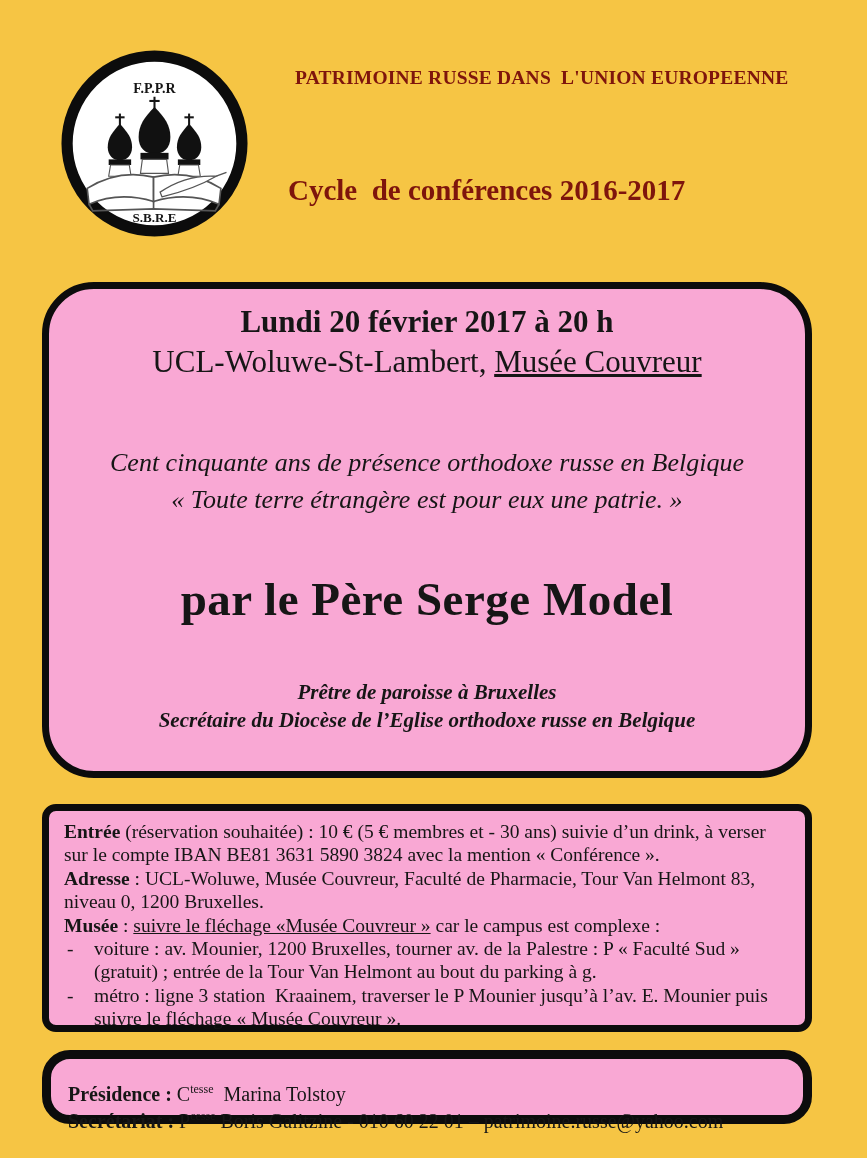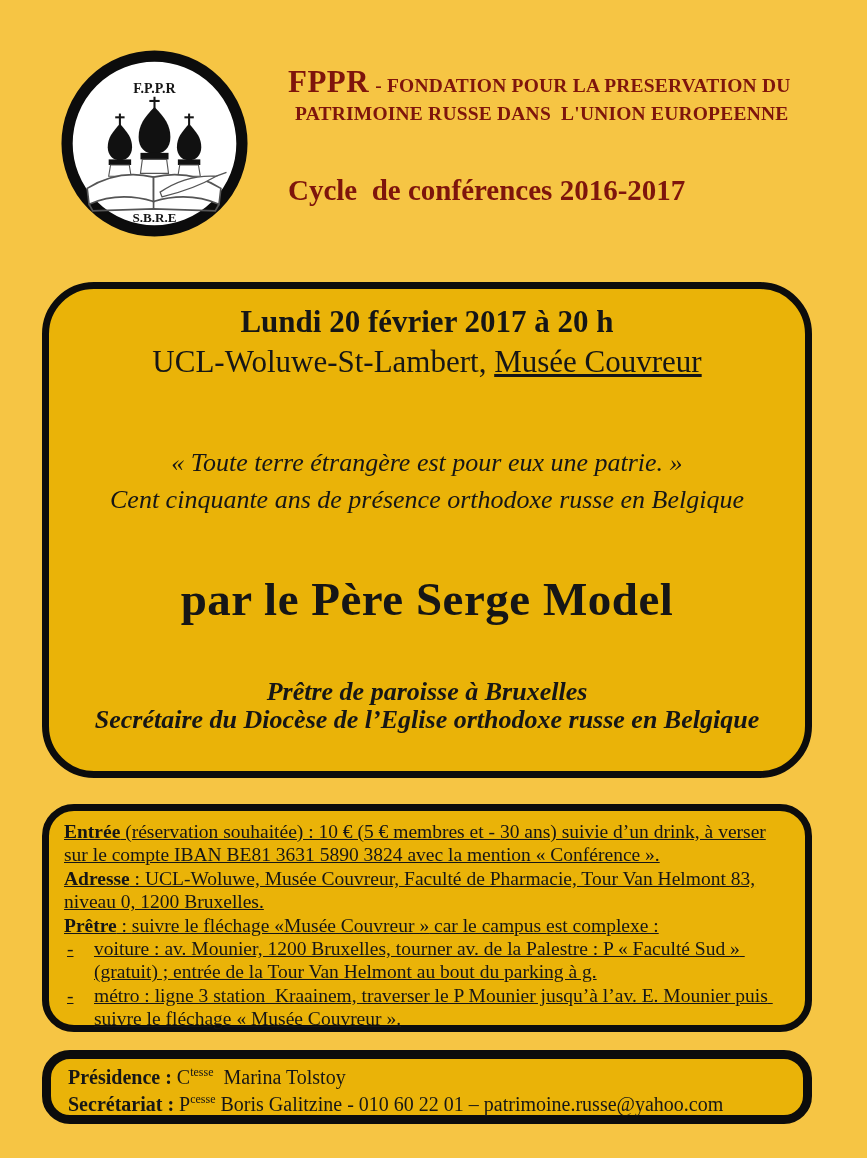--- a/index.html
+++ b/index.html
@@ -12,39 +12,39 @@
   
   .logo{position:absolute;left:61px;top:50px;width:187px;height:187px;}
   
   .org-header{position:absolute;left:288px;top:64px;width:545px;color:#7E150C;font-weight:bold;}
   .org-line1{white-space:nowrap;}
   .org-abbr{font-size:31px;letter-spacing:.5px;}
   .org-rest{font-size:19.5px;letter-spacing:.2px;margin-left:6px;}
   .org-line2{font-size:19.5px;letter-spacing:.2px;margin-top:3px;padding-left:7px;white-space:pre-wrap;}
   .cycle{position:absolute;left:288px;top:174px;font-size:29px;font-weight:bold;color:#7E150C;white-space:pre-wrap;}
   
-  .box{background:#eab308;box-sizing:border-box;position:absolute;left:42px;width:770px;}
+  .box{background:#f9a8d4;box-sizing:border-box;position:absolute;left:42px;width:770px;}
   .box1{top:282px;height:496px;border:7px solid #0C0C0C;border-radius:52px;text-align:center;}
   .date-line{margin-top:13px;font-size:31px;font-weight:bold;line-height:40px;}
   .venue-line{font-size:31px;font-weight:normal;line-height:40px;}
   .venue-underline{text-decoration:underline;}
   .quote-block{margin-top:62px;font-style:italic;font-size:26px;line-height:37px;}
   .speaker{margin-top:54px;font-size:47px;font-weight:bold;letter-spacing:.5px;}
-  .roles{margin-top:52px;font-size:26px;font-weight:bold;font-style:italic;line-height:28px;font-family:Liberation Serif, serif;}
+  .roles{margin-top:52px;font-size:21px;font-weight:bold;font-style:italic;line-height:28px;font-family:Liberation Serif, serif;}
   
-  .box2{top:804px;height:228px;border:7px solid #0C0C0C;border-radius:32px;
-        padding:9px 15px 0 15px;font-size:19.5px;line-height:23.4px;text-align:left;text-decoration:underline;}
+  .box2{top:804px;height:228px;border:7px solid #0C0C0C;border-radius:14px;
+        padding:9px 15px 0 15px;font-size:19.5px;line-height:23.4px;text-align:left;}
   .box2 b{font-weight:bold;}
   .u{text-decoration:underline;}
   .bullet{display:flex;white-space:pre-wrap;}
   .bullet .dash{flex:none;width:27px;padding-left:3px;}
   .bullet .btext{flex:1;}
   
   .box3{top:1050px;height:74px;border:9px solid #0C0C0C;border-radius:28px;
-        padding:5px 10px 0 17px;font-size:20px;line-height:27px;text-align:left;}
+        padding:22px 10px 0 17px;font-size:20px;line-height:27px;text-align:left;}
   .box3 b{font-weight:bold;}
   sup.small{font-size:12px;line-height:0;}
   .pre{white-space:pre-wrap;}
 </style>
 </head>
 <body>
 
 <div class="logo">
   <svg viewBox="0 0 200 200" width="187" height="187">
     <circle cx="100" cy="100" r="93.5" fill="#FFFFFF" stroke="#0C0C0C" stroke-width="12"></circle>
@@ -82,48 +82,45 @@
     </g>
     <g fill="#FFFFFF" stroke="#555555" stroke-width="1.4">
       <path d="M106,152 Q134,133 166,135 Q142,149 108,157 Z"></path>
       <line x1="166" y1="135" x2="177" y2="131"></line>
     </g>
     <text x="100" y="184" text-anchor="middle" font-family="Liberation Serif, DejaVu Serif, serif" font-size="14" font-weight="bold" fill="#161616">S.B.R.E</text>
   </svg>
 </div>
 
 <div class="org-header">
-  <div class="org-line1">
-    <span class="org-abbr">FPPR</span><span class="org-rest">- FONDATION POUR LA PRESERVATION DU</span>
-  </div>
   <div class="org-line2">PATRIMOINE RUSSE DANS  L'UNION EUROPEENNE</div>
 </div>
 
 <div class="cycle">Cycle  de conférences 2016-2017</div>
 
 <div class="box box1">
   <div class="date-line">Lundi 20 février 2017 à 20 h</div>
   <div class="venue-line">
     <span>UCL-Woluwe-St-Lambert, </span><span class="venue-underline">Musée Couvreur</span>
   </div>
   <div class="quote-block">
+    <div>Cent cinquante ans de présence orthodoxe russe en Belgique</div>
     <div>« Toute terre étrangère est pour eux une patrie. »</div>
-    <div>Cent cinquante ans de présence orthodoxe russe en Belgique</div>
   </div>
   <div class="speaker">par le Père Serge Model</div>
   <div class="roles">
     <div>Prêtre de paroisse à Bruxelles</div>
     <div>Secrétaire du Diocèse de l’Eglise orthodoxe russe en Belgique</div>
   </div>
 </div>
 
 <div class="box box2">
   <div><b>Entrée</b><span> (réservation souhaitée) : 10 € (5 € membres et - 30 ans) suivie d’un drink, à verser sur le compte IBAN BE81 3631 5890 3824 avec la mention « Conférence ».</span></div>
   <div><b>Adresse</b><span> : UCL-Woluwe, Musée Couvreur, Faculté de Pharmacie, Tour Van Helmont 83, niveau 0, 1200 Bruxelles.</span></div>
-  <div><b>Prêtre</b><span> : </span><span class="u">suivre le fléchage «Musée Couvreur »</span><span> car le campus est complexe :</span></div>
+  <div><b>Musée</b><span> : </span><span class="u">suivre le fléchage «Musée Couvreur »</span><span> car le campus est complexe :</span></div>
   <div class="bullet">
     <span class="dash">-</span>
     <span class="btext">voiture : av. Mounier, 1200 Bruxelles, tourner av. de la Palestre : P « Faculté Sud » (gratuit) ; entrée de la Tour Van Helmont au bout du parking à g.</span>
   </div>
   <div class="bullet">
     <span class="dash">-</span>
     <span class="btext">métro : ligne 3 station  Kraainem, traverser le P Mounier jusqu’à l’av. E. Mounier puis suivre le fléchage « Musée Couvreur ».</span>
   </div>
 </div>
 

